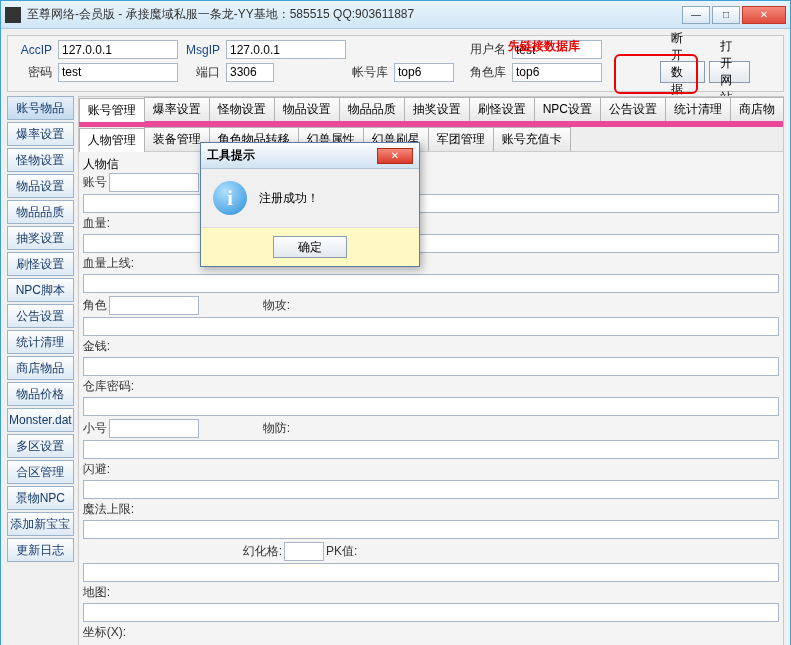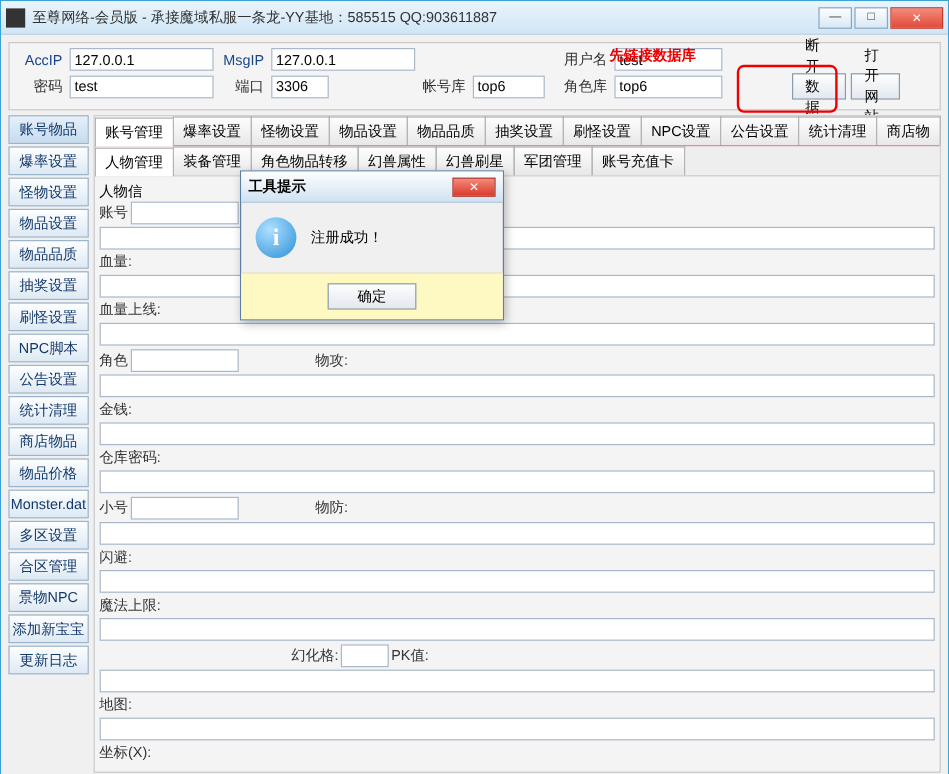--- a/index.html
+++ b/index.html
@@ -19,21 +19,21 @@
 .lbl2 { color: #333; text-align: right; padding-right: 2px; }
 input[type=text] { border: 1px solid #a9b7c8; height: 19px; padding: 0 3px; background: #fff; width: 100%; }
 .btn { border: 1px solid #8a9bad; background: linear-gradient(#fdfdfd,#e3e9ef); height: 22px; padding: 0 10px; display: inline-flex; align-items: center; justify-content: center; cursor: default; }
 .redbox { position: absolute; border: 2px solid #e00; pointer-events: none; border-radius: 6px; }
 .redtext { color: #e00; font-weight: bold; position: absolute; }
 .mainrow { display: flex; gap: 4px; }
 .sidebar { width: 140px; display: flex; flex-direction: column; gap: 2px; }
 .navbtn { border: 1px solid #9cb4cb; background: linear-gradient(#fdfefe,#dde9f4); height: 24px; display: flex; align-items: center; justify-content: center; color: #14396b; cursor: default; }
 .navbtn.active { background: linear-gradient(#e6f0fa,#c6dbef); }
 .content { flex: 1; border: 1px solid #c9c9c9; background: #f4f4f4; display: flex; flex-direction: column; position: relative; }
-.tabs { display: flex; border-bottom: 1px solid #ec4899; background: #eee; }
+.tabs { display: flex; border-bottom: 6px solid #ec4899; background: #eee; }
 .tab { padding: 3px 8px; border: 1px solid #b4b4b4; border-bottom: none; background: linear-gradient(#fdfdfd,#e8e8e8); margin-right: -1px; white-space: nowrap; }
 .tab.active { background: #fff; position: relative; top: 1px; }
 .subtabs { display: flex; background: #eee; border-bottom: 1px solid #ccc; }
 .formarea { padding: 4px; position: relative; }
 .formrow { display: flex; align-items: center; gap: 2px; margin-bottom: 3px; flex-wrap: wrap; }
 .formrow .fl { color: #333; white-space: nowrap; }
 .mini { width: 52px; }
 .med { width: 70px; }
 
 .modal { position: absolute; left: 200px; top: 142px; width: 220px; border: 1px solid #5a7fa6; background: #f0f0f0; box-shadow: 2px 3px 8px rgba(0,0,0,.3); z-index: 50; }

